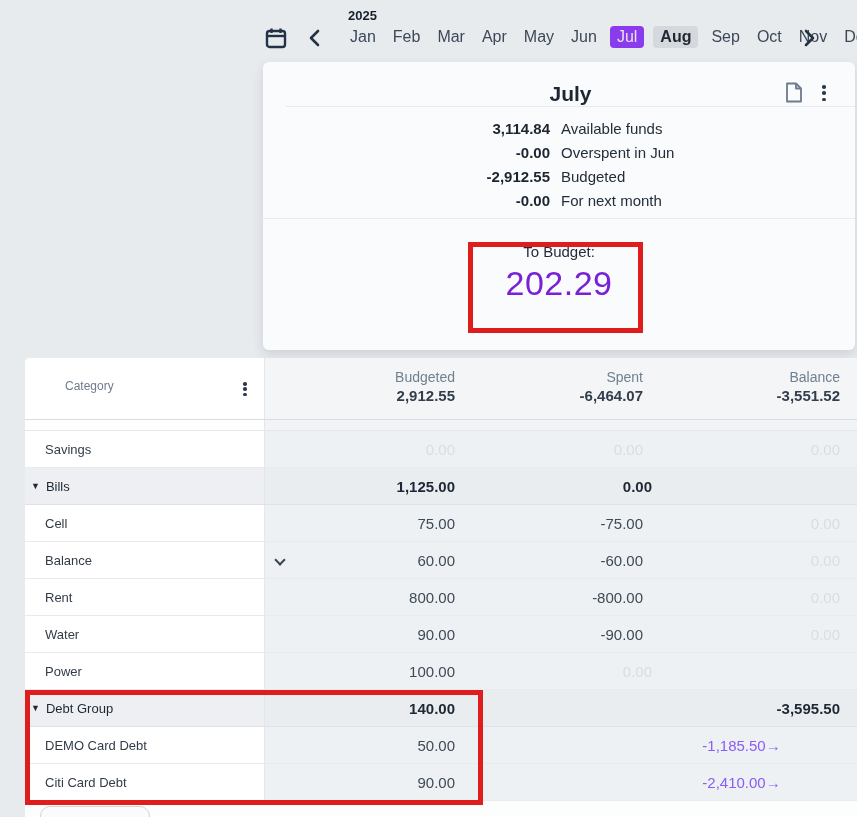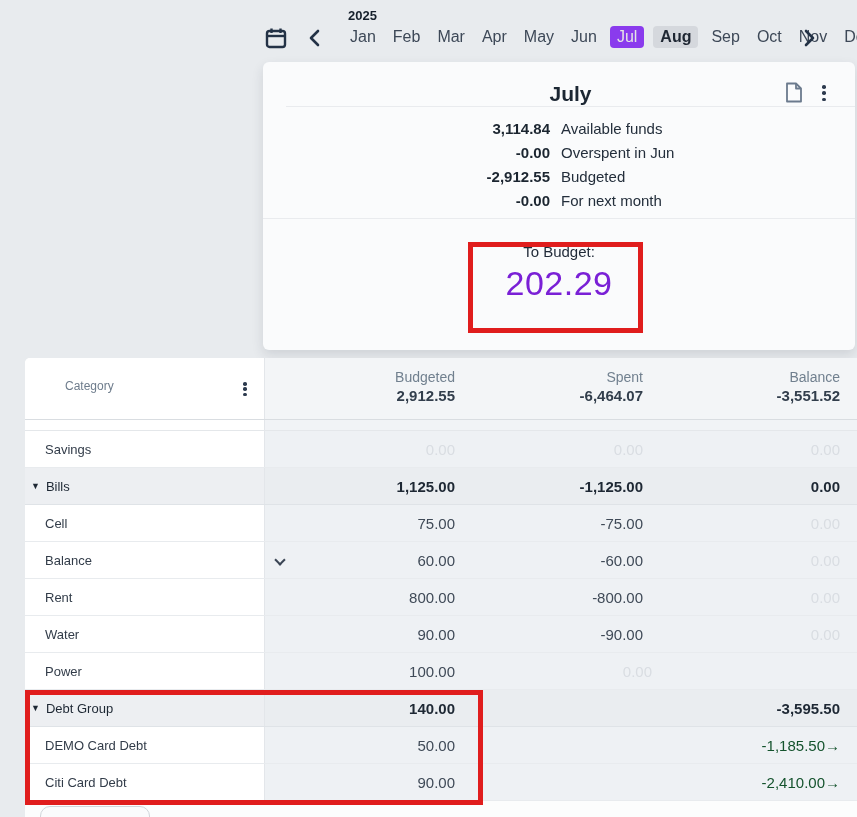--- a/index.html
+++ b/index.html
@@ -57,21 +57,21 @@
 
   .trow { display:flex; height:37px; border-bottom:1px solid #e8ebee; }
   .cat-cell { width:240px; background:#ffffff; border-right:1px solid #e3e6ea; display:flex;
     align-items:center; padding-left:20px; cursor:pointer; }
   .tri { font-size:9px; color:#1e2834; margin-right:6px; margin-left:-8px; }
   .cname { font-size:13px; color:#323c49; }
   .vals { flex:1; background:#eef1f4; display:flex; align-items:center; position:relative; }
   .cell { font-size:15px; text-align:right; color:#3f4a57; }
   .cell.bold { font-weight:bold; color:#1e2834; }
   .cell.faded { color:#d9dde2; }
-  .cell.red { color:#14532d; }
+  .cell.red { color:#8b5cf6;text-align:center; }
   .trow.group { font-weight:bold; }
   .trow.group .cat-cell { background:#edeff2; padding-left:14px; }
   .trow.group .vals { background:#eaedf0; }
   .trow.group .cname { font-weight:normal; color:#1d2733; }
   .trow.group { border-bottom:1px solid #dfe3e7; }
   .dd { position:absolute; left:11px; top:14px; width:8px; height:8px; border-right:2px solid #3a4554;
     border-bottom:2px solid #3a4554; transform:rotate(45deg); cursor:pointer; }
 
   
   .red-box { position:absolute; border:5px solid #e01d1d; pointer-events:none; z-index:50; }
@@ -204,21 +204,20 @@
     </div>
   </div>
         <div class="trow group">
     <div class="cat-cell">
       <span class="tri">▼</span>
       <span class="cname">Bills</span>
     </div>
     <div class="vals">
 
       <div class="cell w-b bold">1,125.00</div>
-      <div class="cell w-s bold">-1,125.00</div>
       <div class="cell w-bal bold">0.00</div>
     </div>
   </div>
         <div class="trow">
     <div class="cat-cell">
 
       <span class="cname">Cell</span>
     </div>
     <div class="vals">
 

